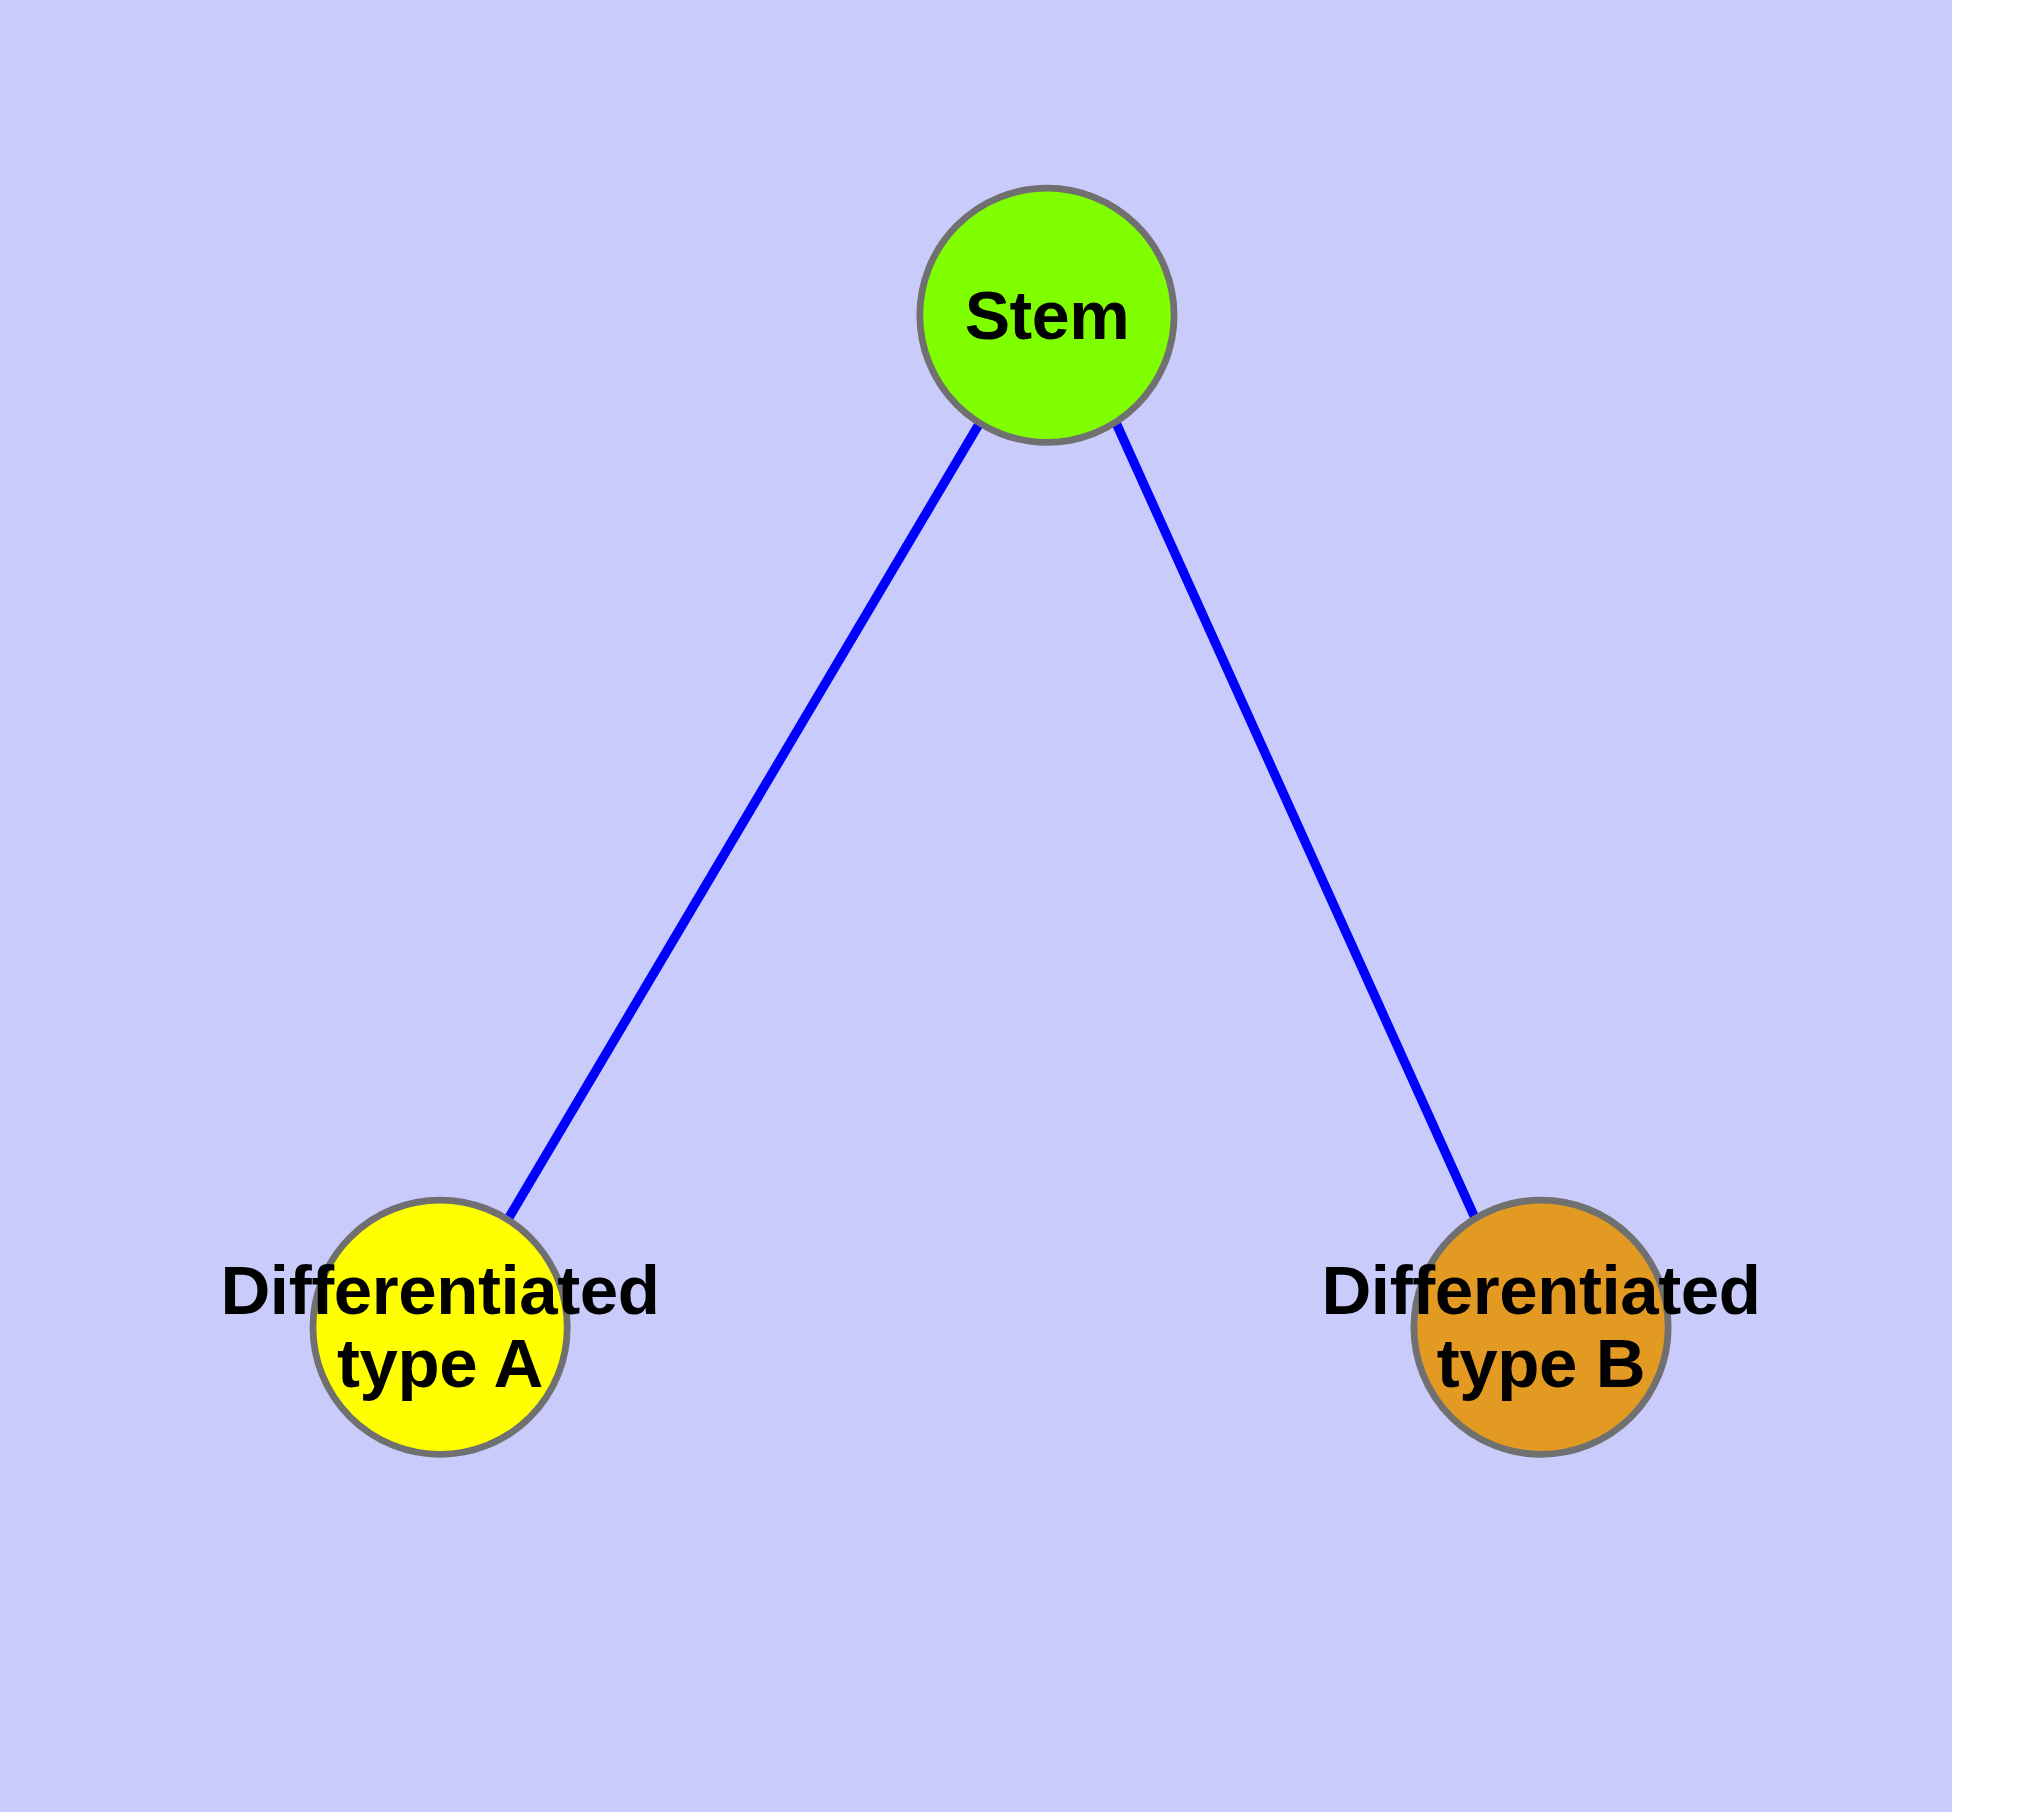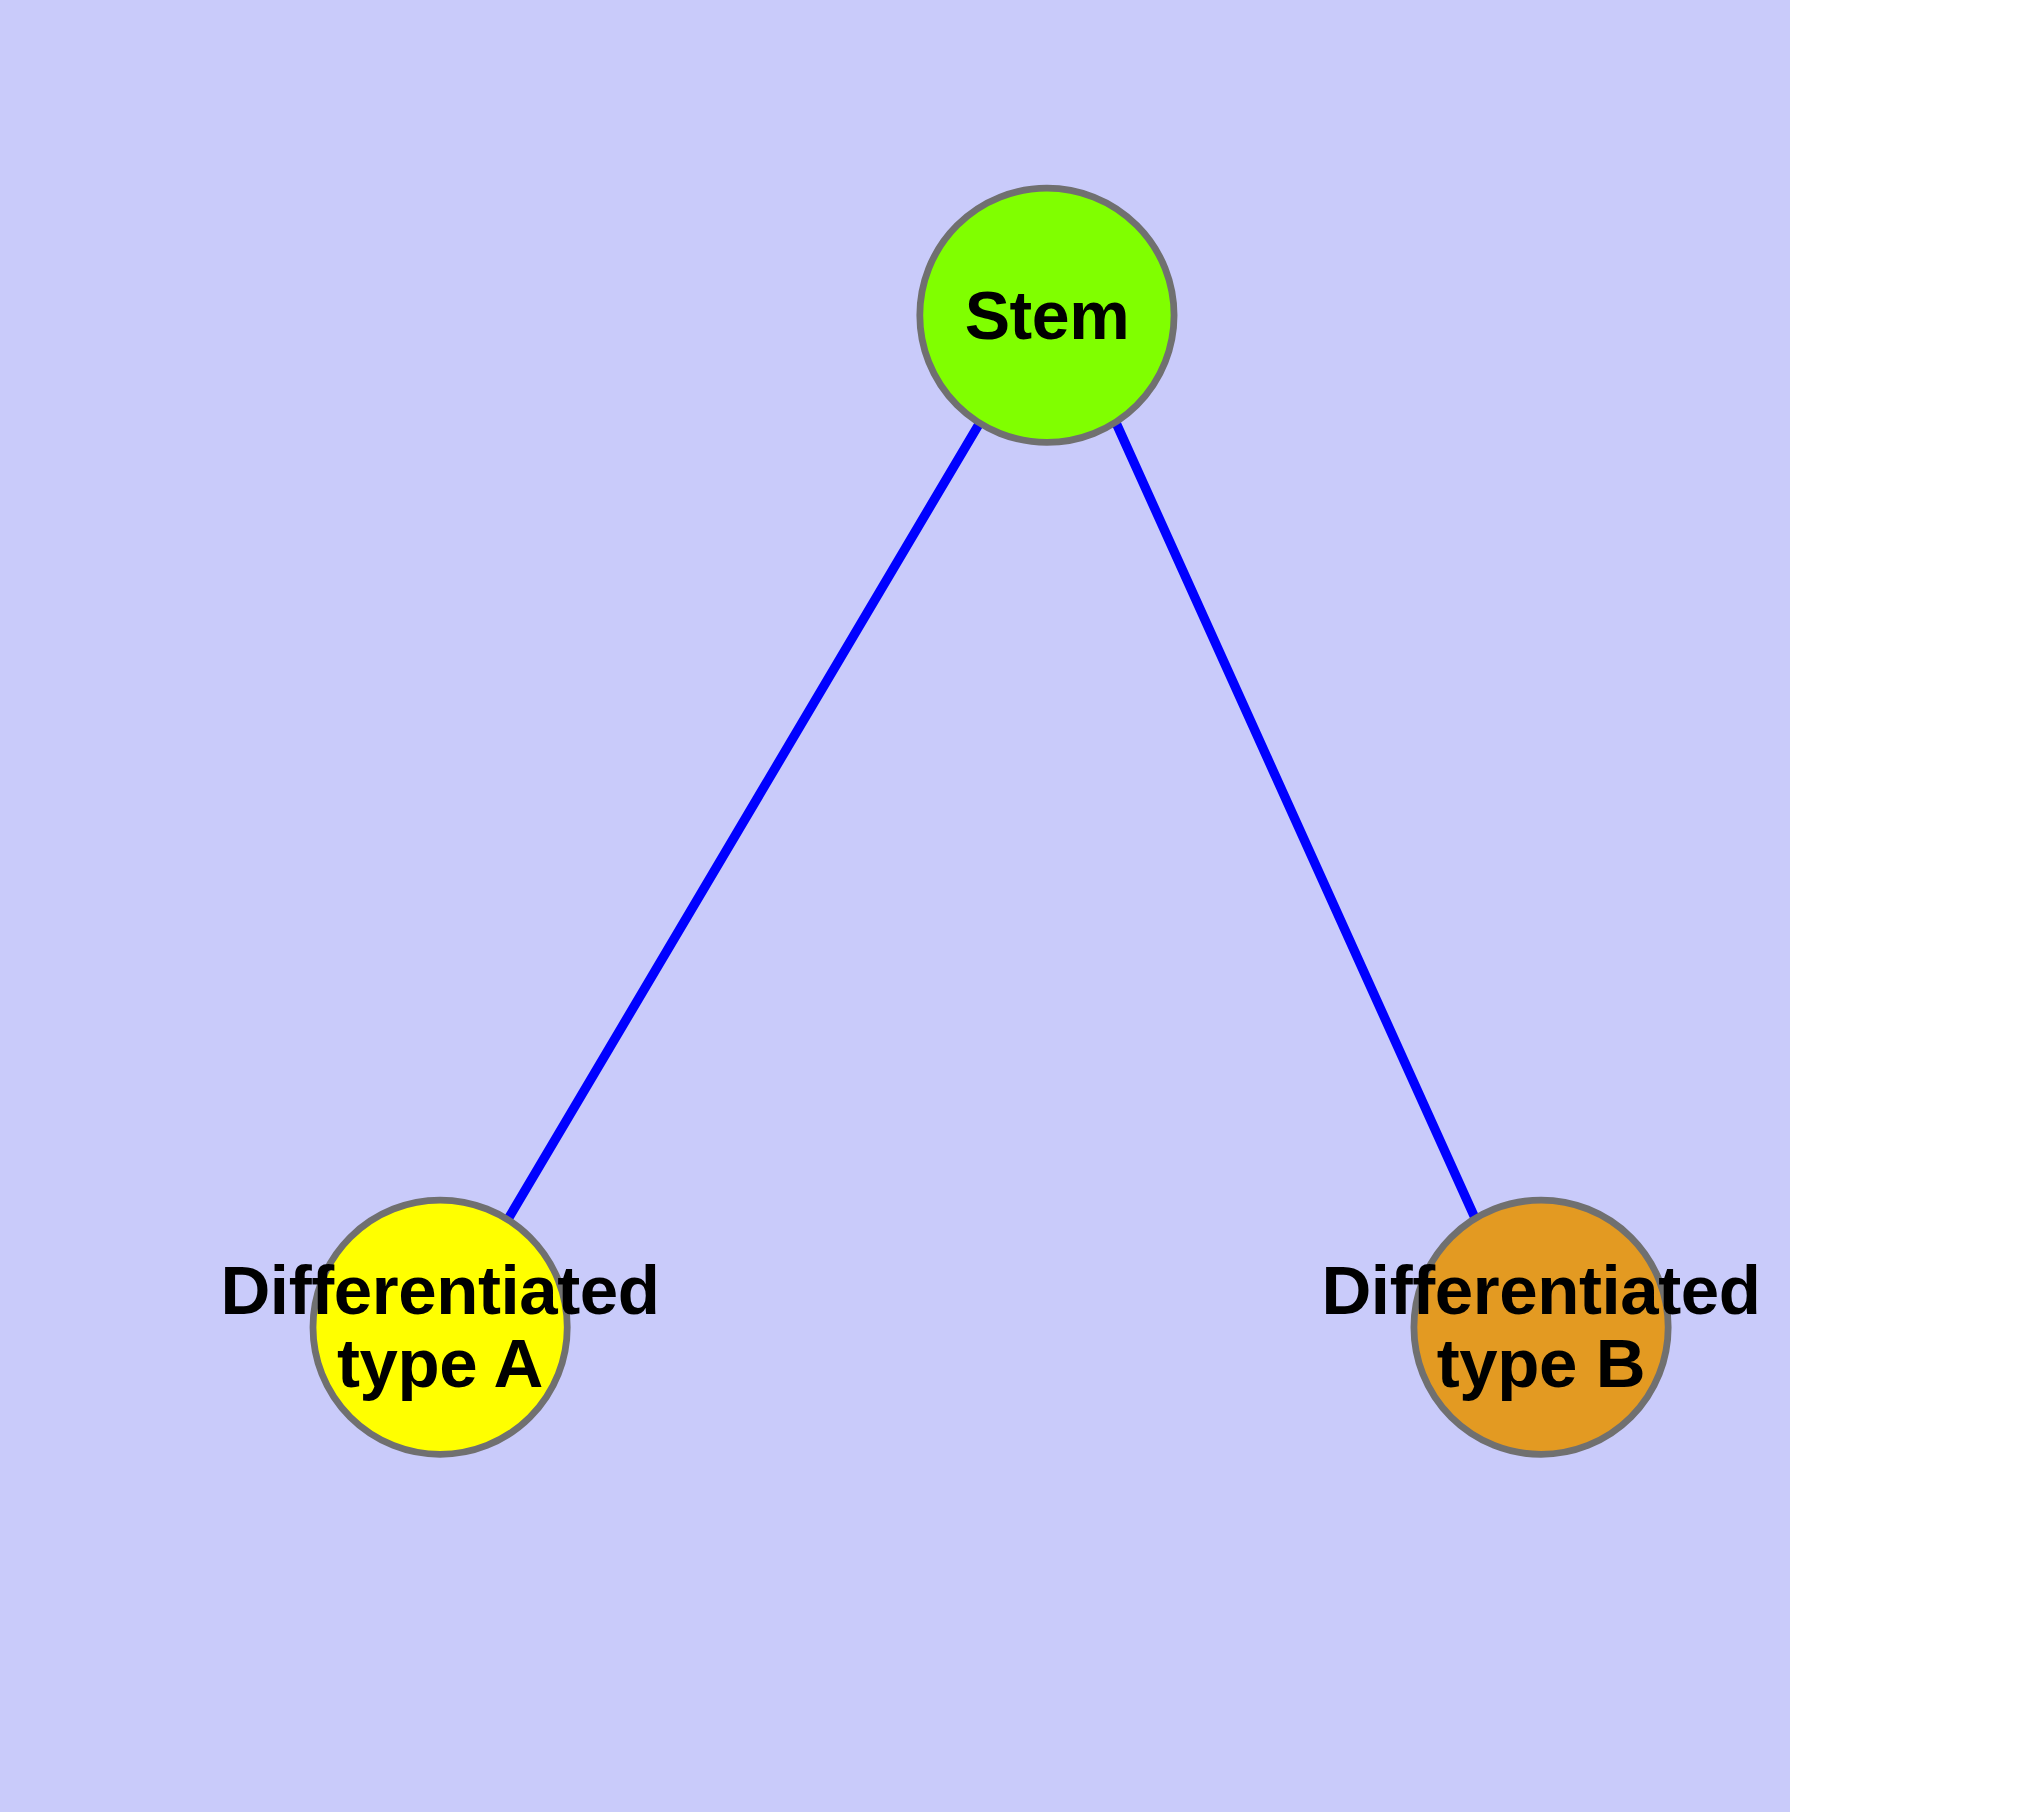--- a/index.html
+++ b/index.html
@@ -50,21 +50,21 @@
   }
   #label-type-b {
     font-size: 69px;
     left: 1541px;
     top: 1328px;
   }
 </style>
 </head>
 <body>
 
-<div id="canvas" style="width: 1790px; height: 1812px;">
+<div id="canvas" style="width: 1952px; height: 1812px;">
 
   <div id="graph-bg" style="background: rgb(201, 203, 250);"></div>
 
   <svg id="graph-svg" viewBox="0 0 2384 2138" xmlns="http://www.w3.org/2000/svg">
     <g id="edges-group">
       <line id="edge-stem-a" stroke-linecap="round" x1="1155" y1="500" x2="600" y2="1437" stroke="#0000ff" stroke-width="11"></line>
       <line id="edge-stem-b" stroke-linecap="round" x1="1317" y1="500" x2="1740" y2="1437" stroke="#0000ff" stroke-width="11"></line>
     </g>
     <g id="nodes-group">
       <circle id="node-stem" cx="1235" cy="372" r="150" fill="#80ff00" stroke="#707070" stroke-width="8"></circle>

